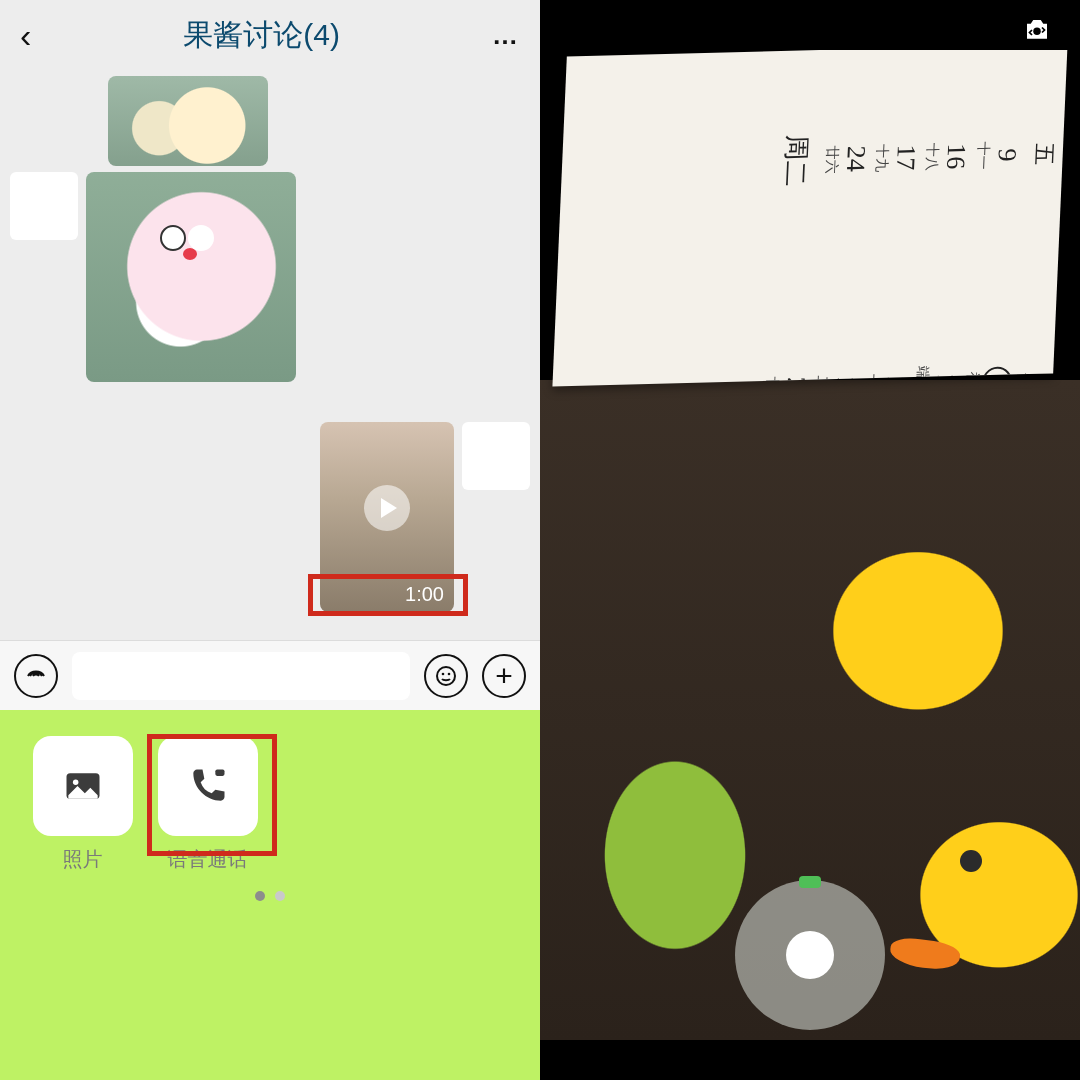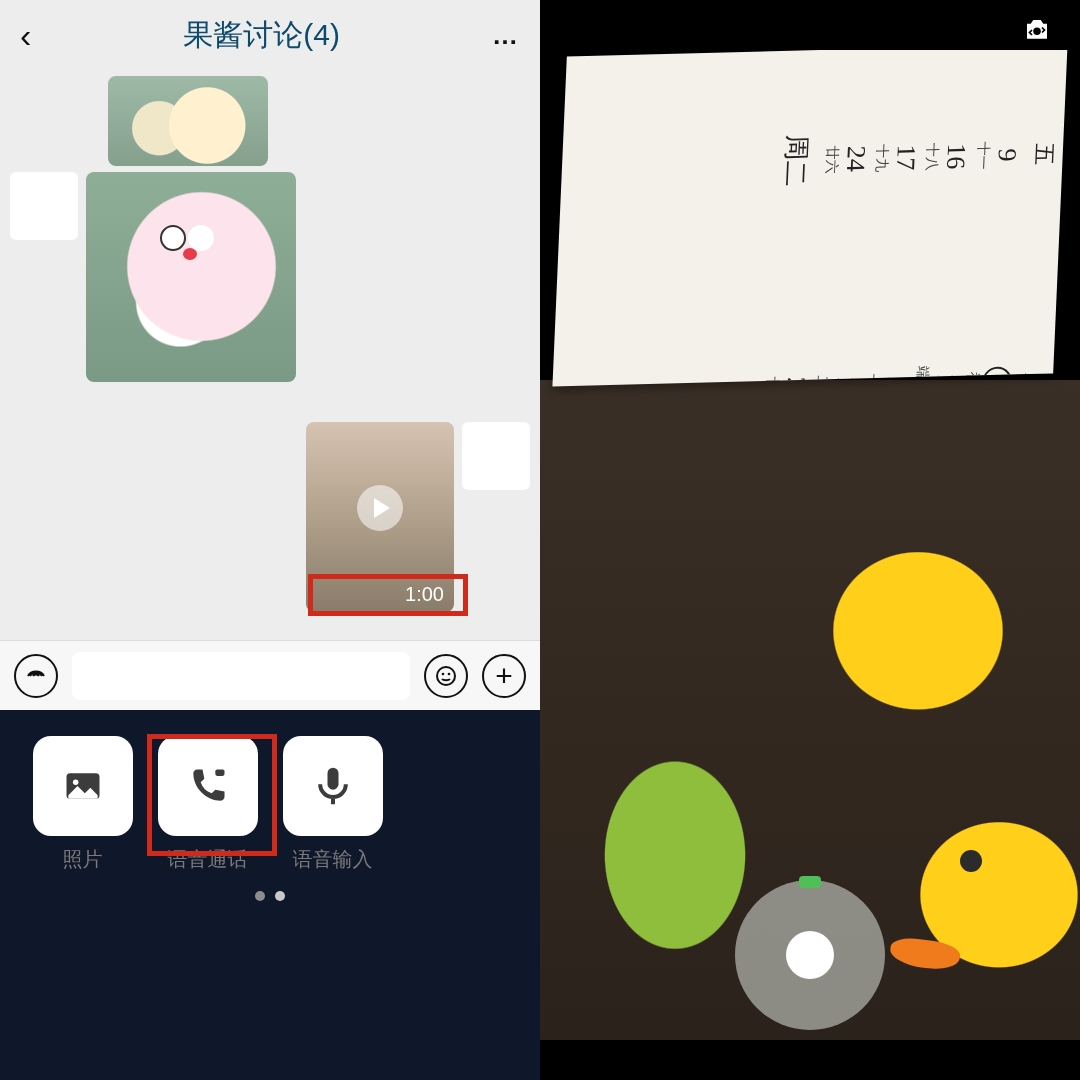--- a/index.html
+++ b/index.html
@@ -69,21 +69,21 @@
     background:#e63b4a;
   }
   .doraemon-top {
     background:
       radial-gradient(circle at 62% 55%, #fff1cf 0 34%, transparent 35%),
       radial-gradient(circle at 32% 58%, #efe7c8 0 22%, transparent 23%),
       linear-gradient(#9fb9a7, #84a08d);
   }
 
   .video-bubble {
-    width: 148px; height: 190px;
+    width: 134px; height: 190px;
     border-radius: 8px;
     margin-right: 8px;
     background: linear-gradient(180deg, #d6c3b2 0%, #b8a893 40%, #8a7c6a 100%);
     position: relative;
     overflow: hidden;
   }
   .video-bubble .play {
     position:absolute; left:50%; top:45%; transform:translate(-50%,-50%);
     width:46px; height:46px; border-radius:50%;
     background: rgba(255,255,255,0.55);
@@ -117,21 +117,21 @@
   .circ-icon {
     width: 44px; height: 44px; border: 2.5px solid #111; border-radius: 50%;
     display:flex; align-items:center; justify-content:center;
     font-size: 24px; color:#111;
   }
   .circ-icon svg { width: 24px; height:24px; }
 
   
   .attach-panel {
     flex:1;
-    background: #0f172a;
+    background: #bef264;
     padding: 26px 30px 23px 30px;
   }
   .grid {
     display:grid; grid-template-columns: repeat(4, 1fr);
     gap: 22px 20px;
   }
   .tile {
     display:flex; flex-direction:column; align-items:center; gap:10px;
     position:relative;
   }
@@ -301,29 +301,20 @@
       </div>
       <div class="tile">
         <div class="box">
             <svg viewBox="0 0 24 24">
               <path d="M6 3c-1 0-2 1-2 2 0 8 7 15 15 15 1 0 2-1 2-2v-3l-5-1-2 2c-3-1-5-3-6-6l2-2-1-5H6z"></path>
               <rect x="16" y="3" width="5" height="3.5" rx="1"></rect>
             </svg>
           </div>
         <div class="lbl">语音通话</div>
       </div>
-      <div class="tile">
-        <div class="box">
-            <svg viewBox="0 0 24 24">
-              <rect x="9" y="2" width="6" height="12" rx="3"></rect>
-              <path d="M5 11a7 7 0 0014 0M12 18v4" fill="none" stroke="#3c3c3c" stroke-width="2.2"></path>
-            </svg>
-          </div>
-        <div class="lbl">语音输入</div>
-      </div>
     </div>
     <div class="pager">
       <span class="dot active"></span>
       <span class="dot"></span>
     </div>
   </div>
 
   <div class="redbox video"></div>
   <div class="redbox camera"></div>
 </div>

